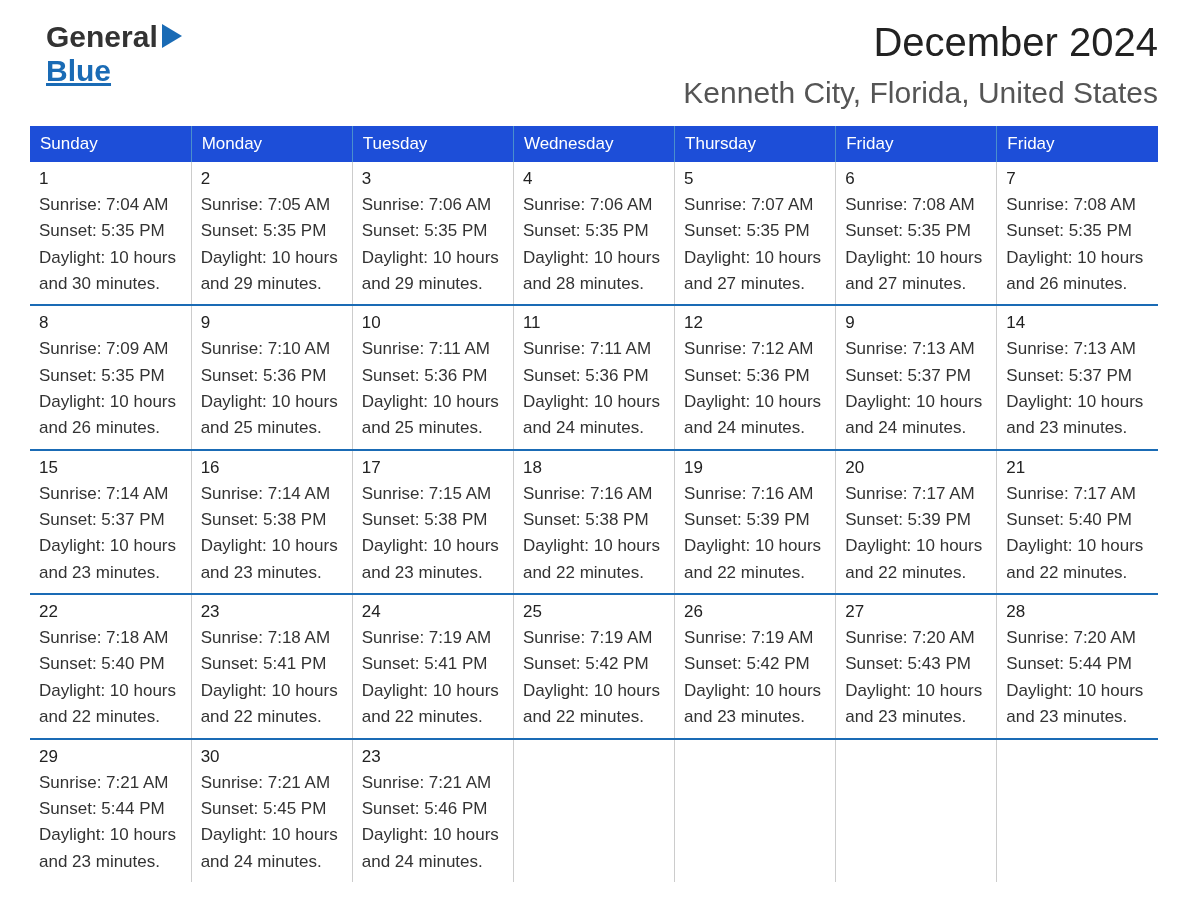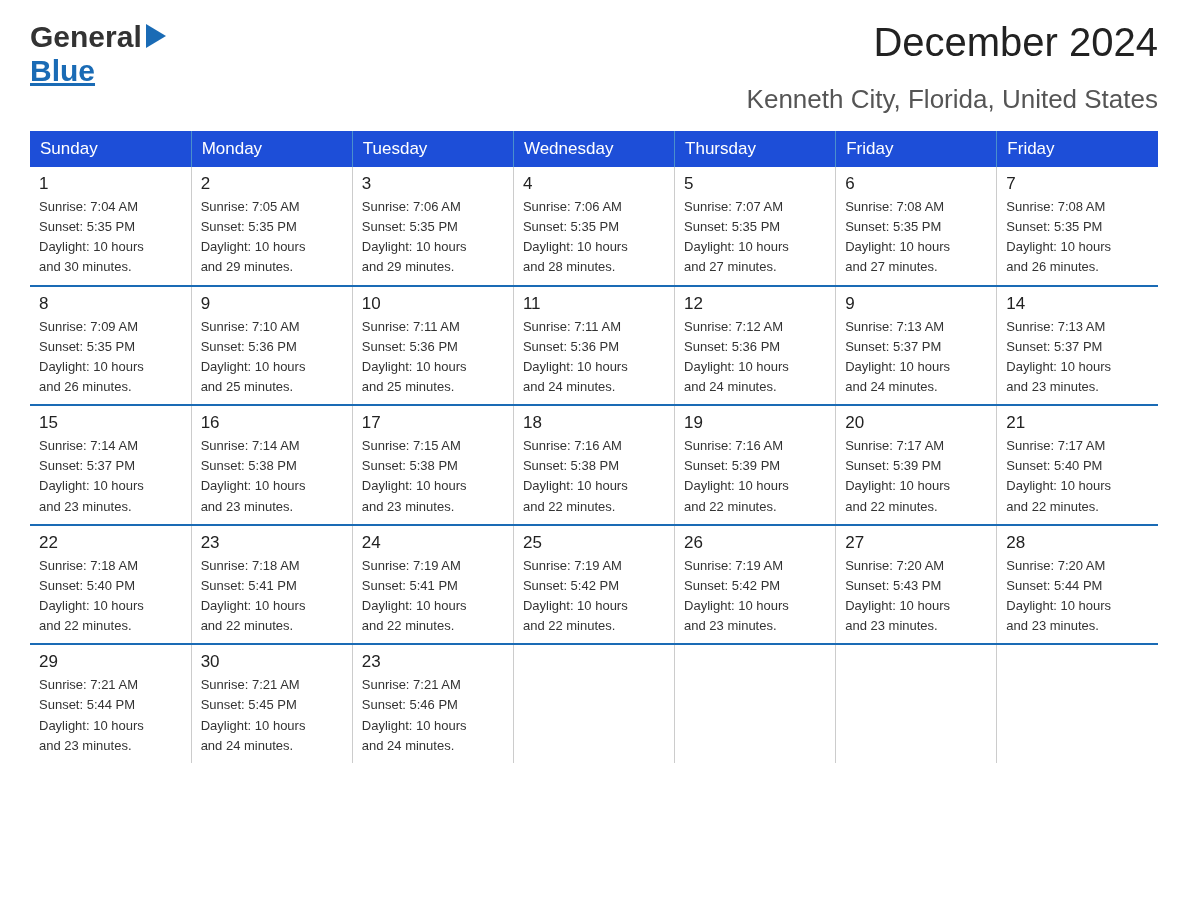--- a/index.html
+++ b/index.html
@@ -13,34 +13,35 @@
     .header-area {
       display: flex;
       justify-content: space-between;
       align-items: flex-start;
       margin-bottom: 16px;
     }
     .logo {
       display: flex;
       flex-direction: column;
       align-items: flex-start;
+      margin-left: 16px;
     }
     .title-area {
       text-align: right;
     }
     .month-title {
       font-size: 40px;
       font-weight: normal;
       color: #222;
       line-height: 1.1;
     }
     .location-subtitle {
-      font-size: 26px;
+      font-size: 30px;
       color: #555;
-      margin-top: 20px;
+      margin-top: 12px;
     }
     .calendar-table {
       width: 100%;
       border-collapse: collapse;
       table-layout: fixed;
     }
     .calendar-table thead tr th {
       background-color: #1d4ed8;
       color: #ffffff;
       font-size: 17px;
@@ -69,21 +70,21 @@
       border-bottom: none;
     }
     .day-number {
       font-size: 17px;
       font-weight: normal;
       color: #222;
       margin-bottom: 3px;
       display: block;
     }
     .day-info {
-      font-size: 13px;
+      font-size: 17px;
       color: #333;
       line-height: 1.55;
     }
     .empty-cell {
       background: #fff;
     }
   </style>
 </head>
 <body>
 

